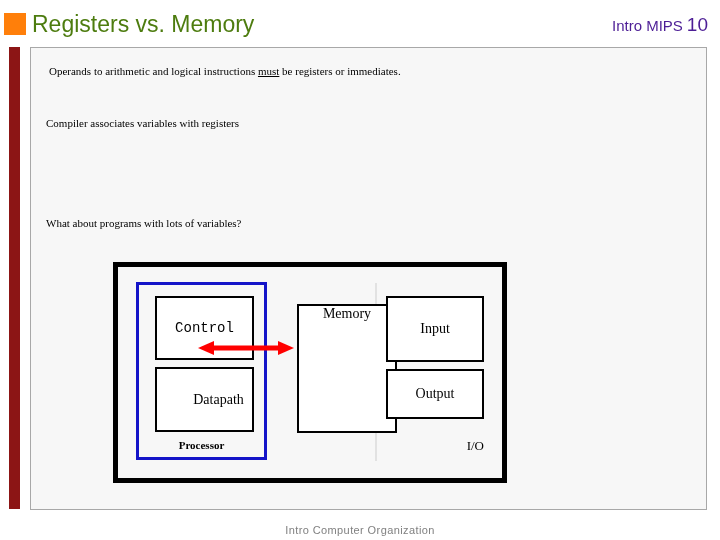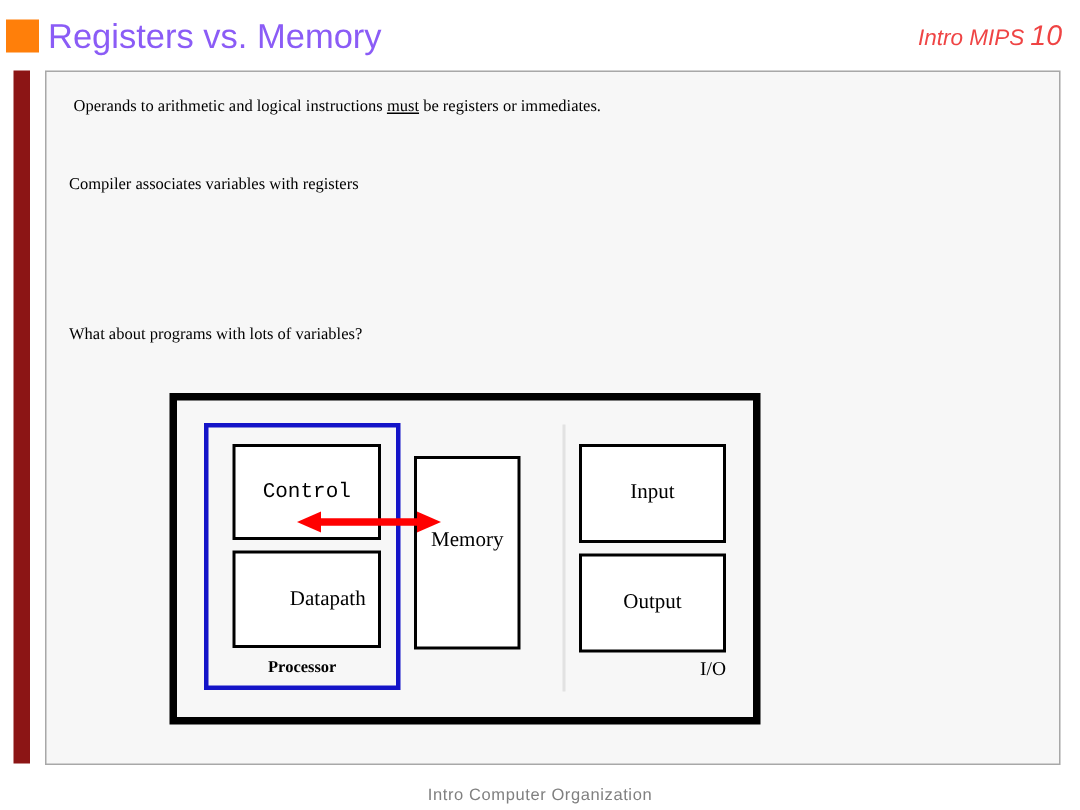--- a/index.html
+++ b/index.html
@@ -29,32 +29,31 @@
     height: 22px;
     background: #FF7F0A;
   }
   #slide-title {
     position: absolute;
     left: 32px;
     top: 10px;
     font-family: "Liberation Sans", sans-serif;
     font-size: 23px;
     font-weight: normal;
-    color: #8b5cf6;
+    color: #4d7c0f;
     line-height: 28px;
     letter-spacing: 0px;
     white-space: nowrap;
   }
   #header-right {
     position: absolute;
     right: 12px;
     top: 14px;
     white-space: nowrap;
-    color: #ef4444;
-    font-style: italic;
+    color: #4c1d95;
   }
   #header-right .hr-label {
     font-family: "Liberation Sans", sans-serif;
     font-size: 15px;
     vertical-align: baseline;
   }
   #header-right .hr-number {
     font-family: "Liberation Sans", sans-serif;
     font-size: 19px;
     vertical-align: baseline;
@@ -135,24 +134,24 @@
     font-family: "Liberation Serif", serif;
     font-size: 14px;
     color: #000000;
     display: flex;
     align-items: center;
     justify-content: center;
     white-space: nowrap;
   }
   #box-control  { left: 155px; top: 296px; width: 99px; height: 64px; font-family: Liberation Mono, monospace; }
   #box-datapath { left: 155px; top: 367px; width: 99px; height: 65px; padding-left: 28px; }
-  #box-memory   { left: 276px; top: 304px; width: 71px; height: 129px;
-                  align-items: flex-start; padding-top: 47px; }
+  #box-memory   { left: 297px; top: 304px; width: 100px; height: 129px;
+                  align-items: flex-start; }
   #box-input    { left: 386px; top: 296px; width: 98px; height: 66px; }
-  #box-output   { left: 386px; top: 369px; width: 98px; height: 66px; }
+  #box-output   { left: 386px; top: 369px; width: 98px; height: 50px; }
 
   .group-label {
     position: absolute;
     font-family: "Liberation Serif", serif;
     color: #000000;
     white-space: nowrap;
     text-align: center;
   }
   #label-processor {
     left: 136px; top: 439px; width: 131px;

